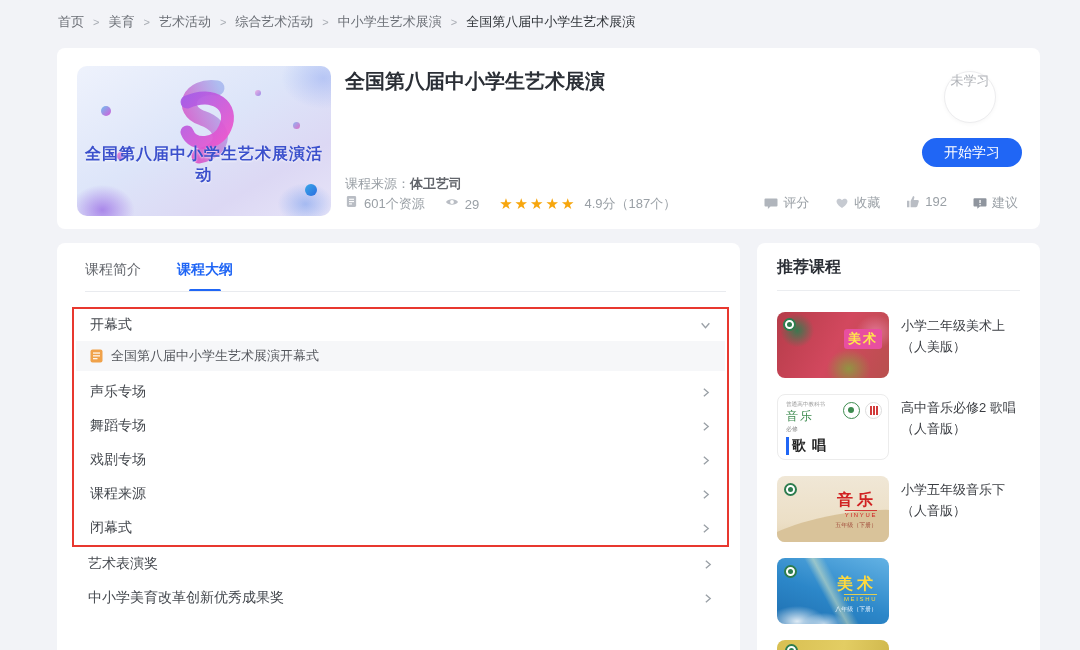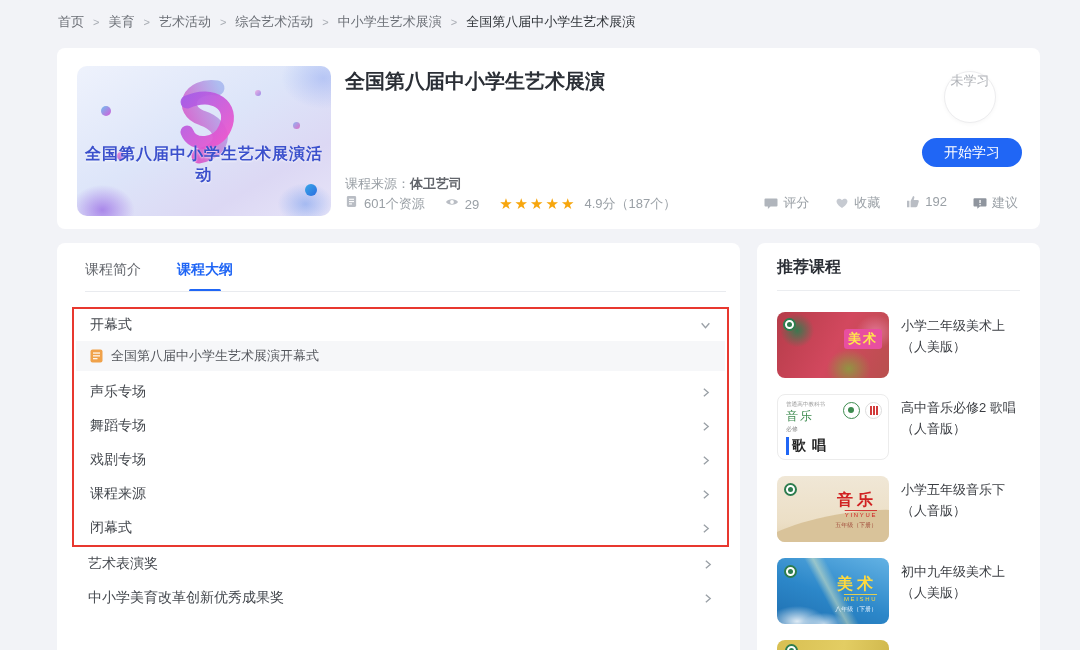--- a/index.html
+++ b/index.html
@@ -351,21 +351,20 @@
         <div class="sb-text">小学五年级音乐下（人音版）</div>
       </div>
 
       <div class="sb-item">
         <div class="sb-thumb cov-art-blue">
           <span class="badge-green"></span>
           <span class="subject">美术</span>
           <span class="sub">MEISHU</span>
           <span class="grade">八年级（下册）</span>
         </div>
-        <div class="sb-text">初中九年级美术上（人美版）</div>
       </div>
 
       <div class="sb-item">
         <div class="sb-thumb cov-yellow">
           <span class="badge-green"></span>
         </div>
         <div class="sb-text"></div>
       </div>
 
     </div>

